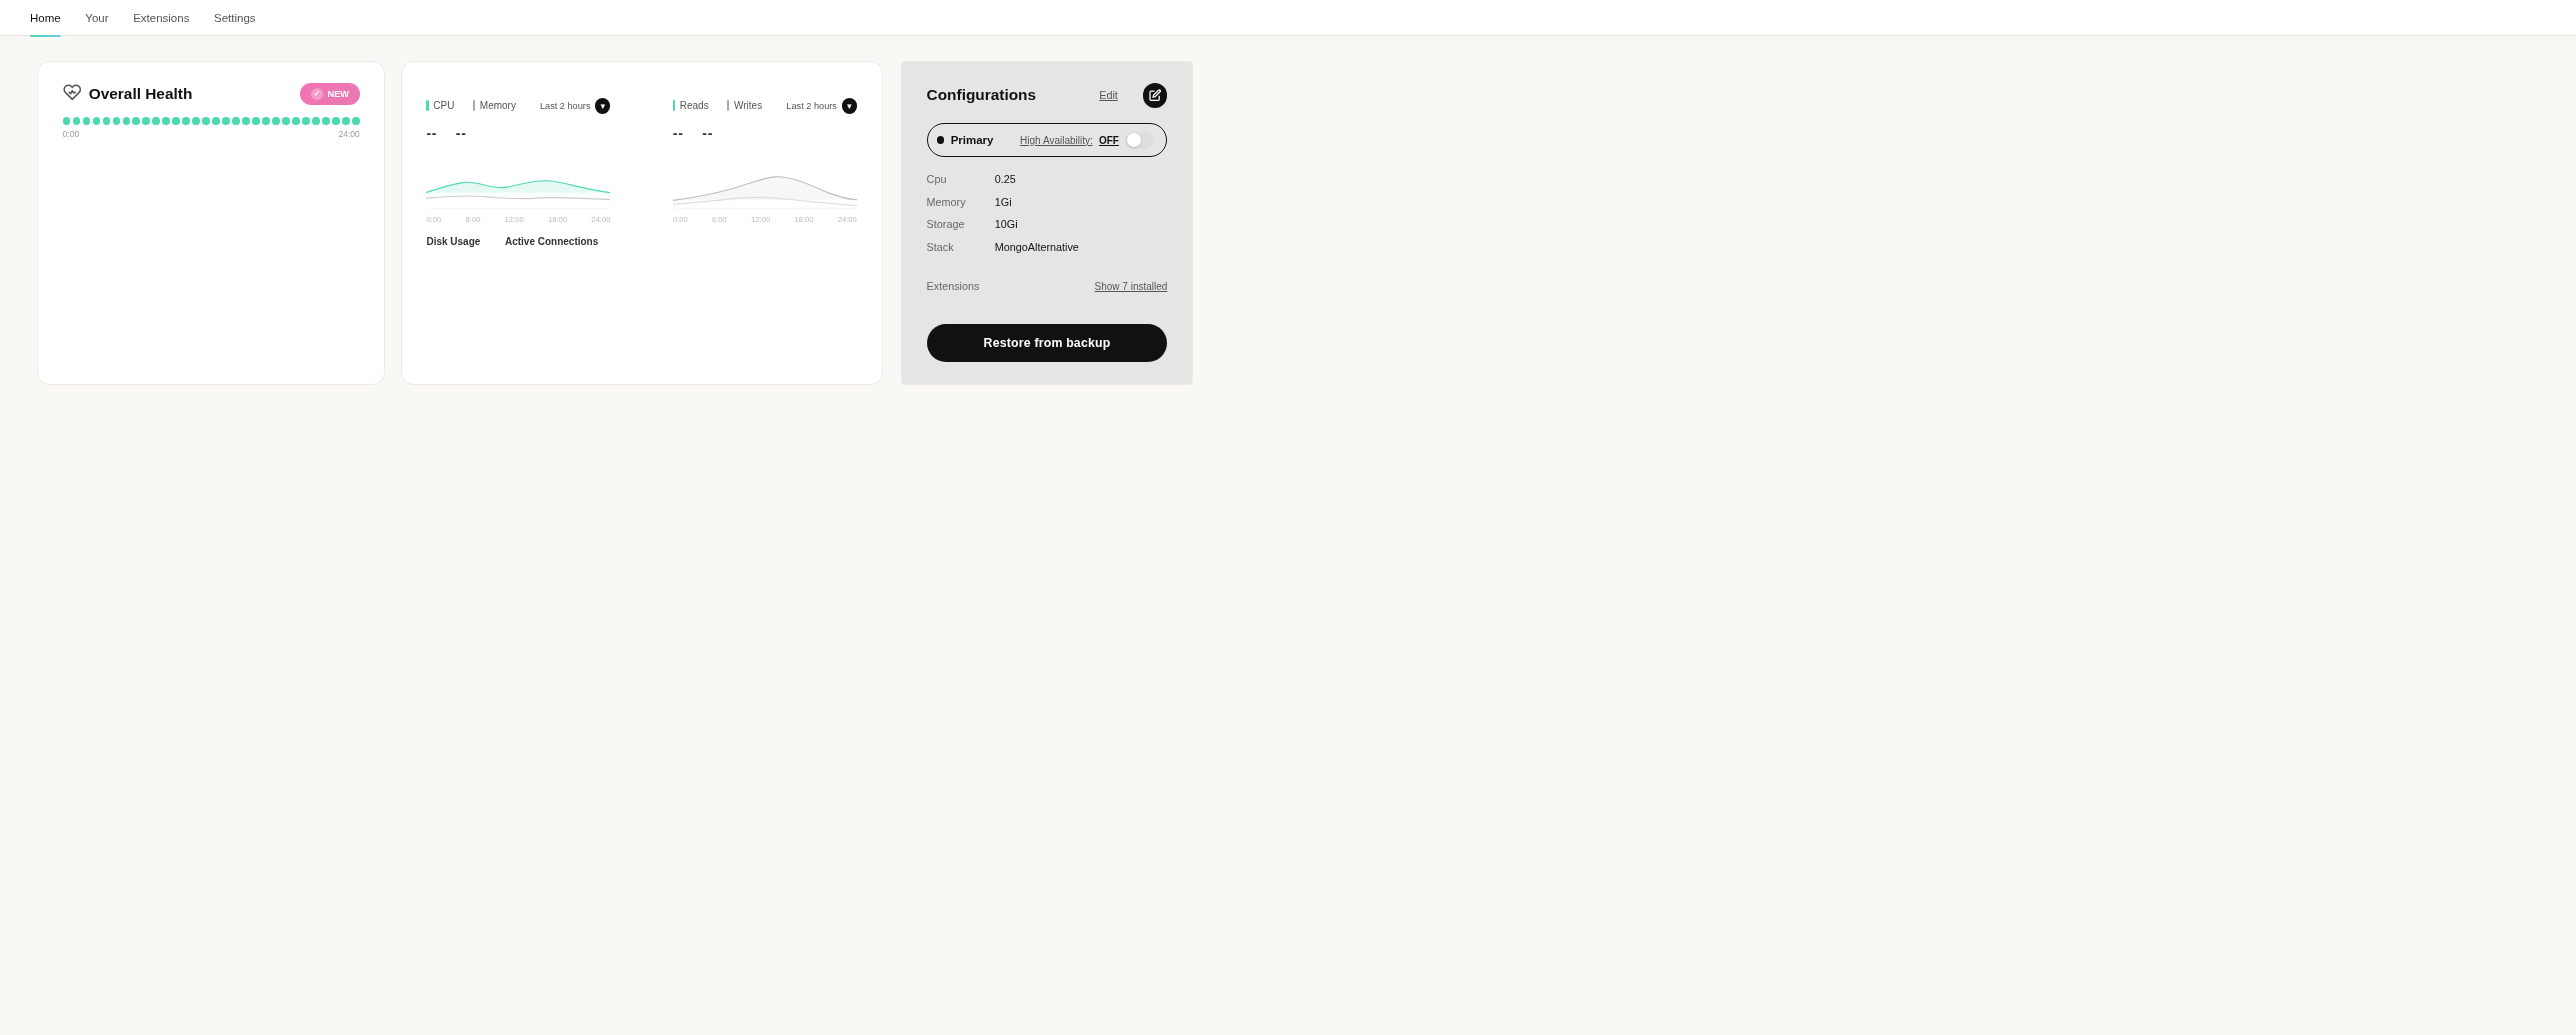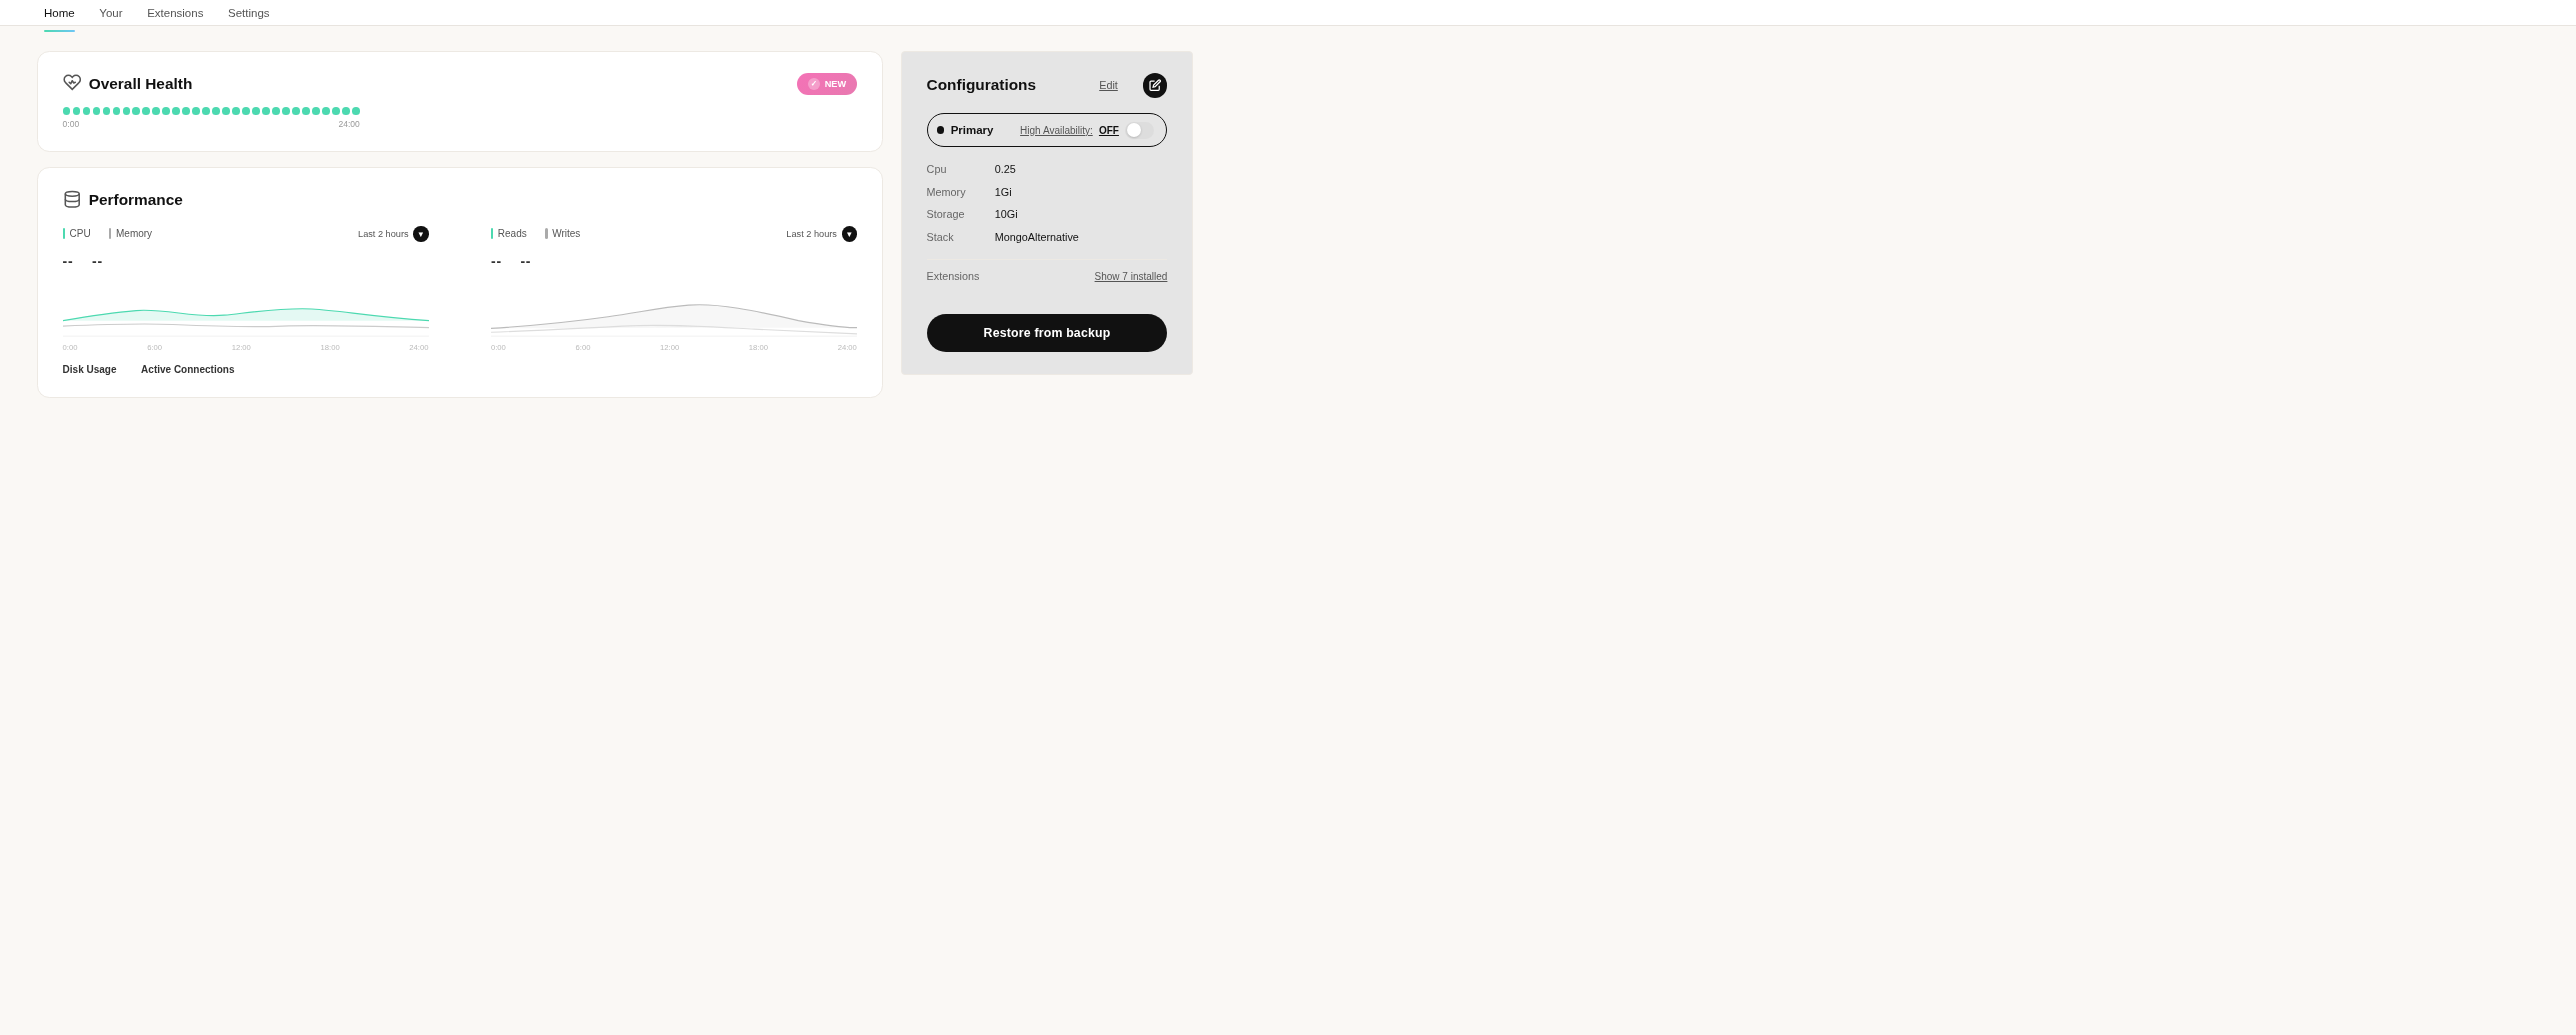--- a/index.html
+++ b/index.html
@@ -6,24 +6,24 @@
     body {
       font-family: -apple-system, BlinkMacSystemFont, 'Segoe UI', sans-serif;
       background: #faf8f5;
       min-height: 100vh;
     }
 
     
     .nav {
       display: flex;
       align-items: center;
-      padding: 0 44px;
+      padding: 0 30px;
       background: #fff;
       border-bottom: 0.8px solid #e8e4df;
-      height: 26px;
+      height: 36px;
       gap: 24.6px;
     }
     .nav-item {
       font-size: 11.5px;
       color: #555;
       cursor: pointer;
       padding: 12.3px 0;
       position: relative;
       text-decoration: none;
     }
@@ -47,21 +47,21 @@
       display: flex;
       gap: 18.5px;
       padding: 24.6px 37px;
       max-width: 1230px;
     }
 
     
     .left-panel {
       flex: 1;
       display: flex;
-      flex-direction: column;
+      flex-direction: row;
       gap: 15.4px;
     }
 
     
     .card {
       background: #fff;
       border-radius: 12.3px;
       padding: 21.5px 24.6px;
       border: 0.8px solid #ede9e3;
     }
@@ -505,30 +505,20 @@
             </div>
           <div class="time-labels">
             <span>0:00</span>
             <span>24:00</span>
           </div>
         </div>
       </div>
     </div>
 
     <div class="card">
-      <div class="perf-title-row">
-        <span>
-          <svg class="perf-icon" viewBox="0 0 24 24" fill="none" stroke="#555" stroke-width="2">
-            <ellipse cx="12" cy="5" rx="9" ry="3"></ellipse>
-            <path d="M21 12c0 1.66-4 3-9 3s-9-1.34-9-3"></path>
-            <path d="M3 5v14c0 1.66 4 3 9 3s9-1.34 9-3V5"></path>
-          </svg>
-        </span>
-        <span class="perf-title">Performance</span>
-      </div>
 
       <div class="metrics-row">
 
         <div class="metric-group">
           <div style="display:flex; justify-content:space-between; align-items:center; margin-bottom:6.2px;">
             <div class="metric-labels">
               <span class="metric-label">
                 <span class="metric-label-bar bar-green"></span>
                 <span>CPU</span>
               </span>

